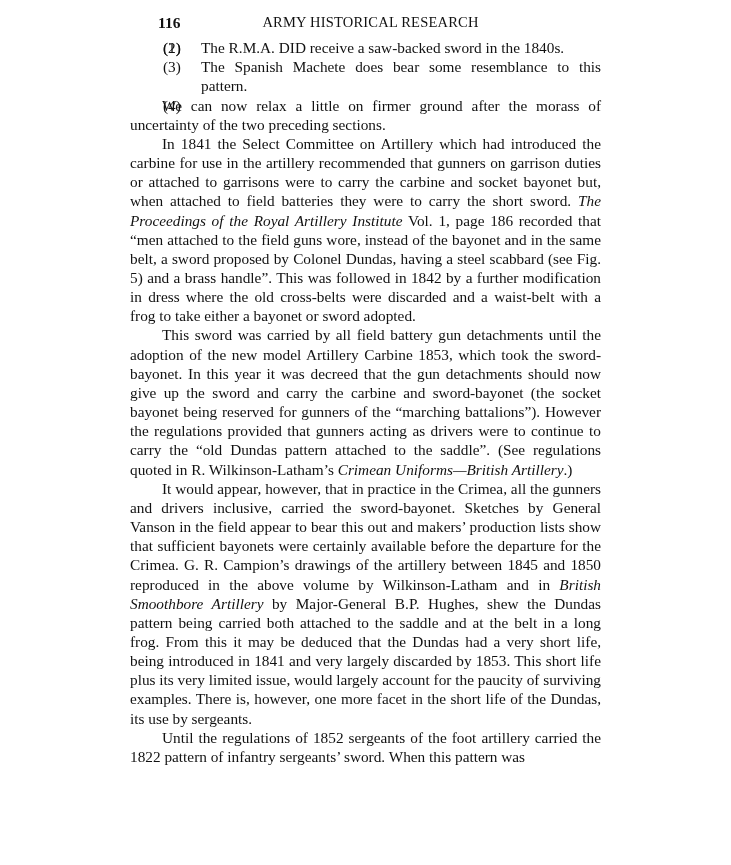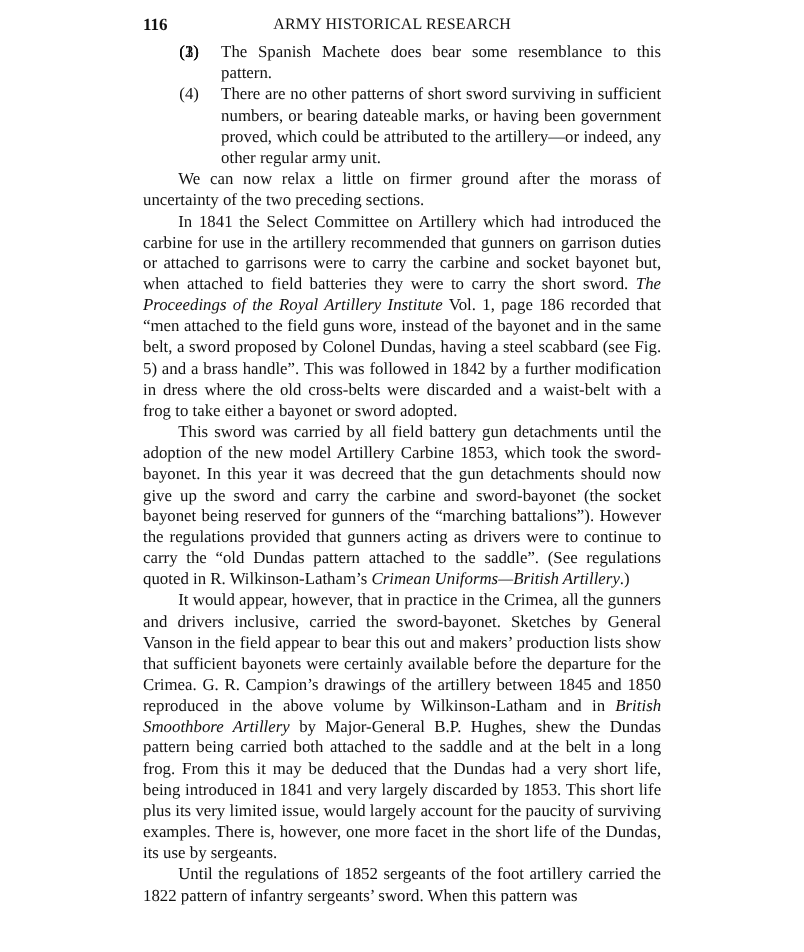--- a/index.html
+++ b/index.html
@@ -1,19 +1,19 @@
 <!DOCTYPE html>
 <html><head>
 <meta charset="utf-8">
 <style>
   html, body { margin:0; padding:0; background:#ffffff; }
   body { width:731px; height:865px; position:relative; overflow:hidden;
          font-family:"Liberation Serif", "DejaVu Serif", serif; color:#111; }
   .page { position:absolute; left:130px; top:14px; width:471px; }
-  .header { position:relative; height:22px; font-size:15.5px; }
+  .header { position:relative; height:22px; font-size:15.5px;margin-left:28px; }
   .pageno { position:absolute; left:0; top:0; font-weight:bold; }
   .running { position:absolute; left:0; right:18px; top:0; text-align:center; letter-spacing:0.2px; font-size:14.5px; }
   .list { margin:2px 0 0 33px; padding:0; list-style:none; font-size:15.3px; line-height:19.2px; }
   .list li { position:relative; padding-left:38px; text-align:justify; }
   .list .num { position:absolute; left:0; top:0; }
   .section-title { text-align:center; font-size:15.5px; letter-spacing:0.6px; margin:6px 0 2px 0; line-height:20px; }
   .body { font-size:15.3px; line-height:19.15px; text-align:justify; }
   .body p { margin:0; text-indent:32px; }
   i { font-style:italic; }
 </style>
@@ -21,23 +21,23 @@
 <body>
 
 <div class="page">
   <div class="header">
     <span class="pageno">116</span>
     <span class="running">ARMY HISTORICAL RESEARCH</span>
   </div>
 
   <ul class="list">
     <li><span class="num">(1)</span></li>
-    <li><span class="num">(2)</span></li>
+    <li><span class="num">(2)</span><span>The R.M.A. DID receive a saw-backed sword in the 1840s.</span></li>
     <li><span class="num">(3)</span><span>The Spanish Machete does bear some resemblance to this pattern.</span></li>
-    <li><span class="num">(4)</span><span>There are no other patterns of short sword surviving in sufficient numbers, or bearing dateable marks, or having been government proved, which could be attributed to the artillery—or indeed, any other regular army unit.</span></li>
+    <li><span class="num">(4)</span></li>
   </ul>
 
 
   <div class="body">
     <p>We can now relax a little on firmer ground after the morass of uncertainty of the two preceding sections.</p>
     <p><span>In 1841 the Select Committee on Artillery which had introduced the carbine for use in the artillery recommended that gunners on garrison duties or attached to garrisons were to carry the carbine and socket bayonet but, when attached to field batteries they were to carry the short sword. </span><i>The Proceedings of the Royal Artillery Institute</i><span> Vol. 1, page 186 recorded that “men attached to the field guns wore, instead of the bayonet and in the same belt, a sword proposed by Colonel Dundas, having a steel scabbard (see Fig. 5) and a brass handle”. This was followed in 1842 by a further modification in dress where the old cross-belts were discarded and a waist-belt with a frog to take either a bayonet or sword adopted.</span></p>
     <p><span>This sword was carried by all field battery gun detachments until the adoption of the new model Artillery Carbine 1853, which took the sword-bayonet. In this year it was decreed that the gun detachments should now give up the sword and carry the carbine and sword-bayonet (the socket bayonet being reserved for gunners of the “marching battalions”). However the regulations provided that gunners acting as drivers were to continue to carry the “old Dundas pattern attached to the saddle”. (See regulations quoted in R. Wilkinson-Latham’s </span><i>Crimean Uniforms—British Artillery</i><span>.)</span></p>
     <p><span>It would appear, however, that in practice in the Crimea, all the gunners and drivers inclusive, carried the sword-bayonet. Sketches by General Vanson in the field appear to bear this out and makers’ production lists show that sufficient bayonets were certainly available before the departure for the Crimea. G. R. Campion’s drawings of the artillery between 1845 and 1850 reproduced in the above volume by Wilkinson-Latham and in </span><i>British Smoothbore Artillery</i><span> by Major-General B.P. Hughes, shew the Dundas pattern being carried both attached to the saddle and at the belt in a long frog. From this it may be deduced that the Dundas had a very short life, being introduced in 1841 and very largely discarded by 1853. This short life plus its very limited issue, would largely account for the paucity of surviving examples. There is, however, one more facet in the short life of the Dundas, its use by sergeants.</span></p>
     <p>Until the regulations of 1852 sergeants of the foot artillery carried the 1822 pattern of infantry sergeants’ sword. When this pattern was</p>
   </div>

